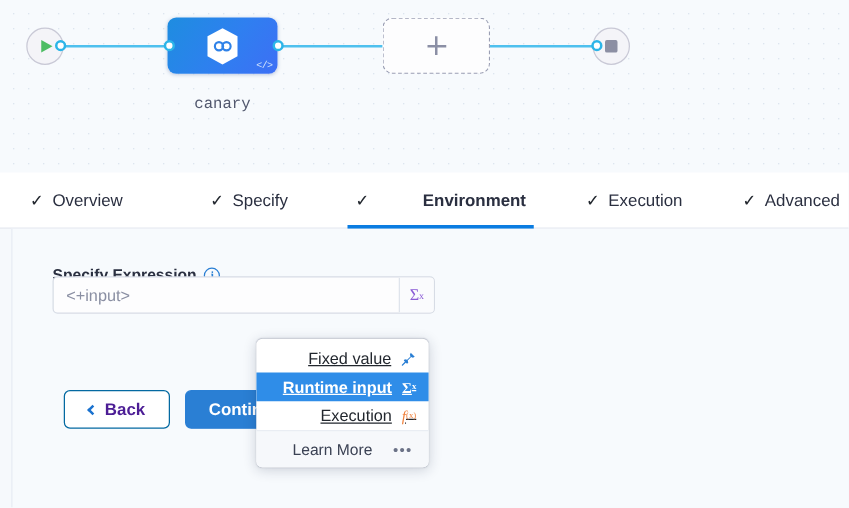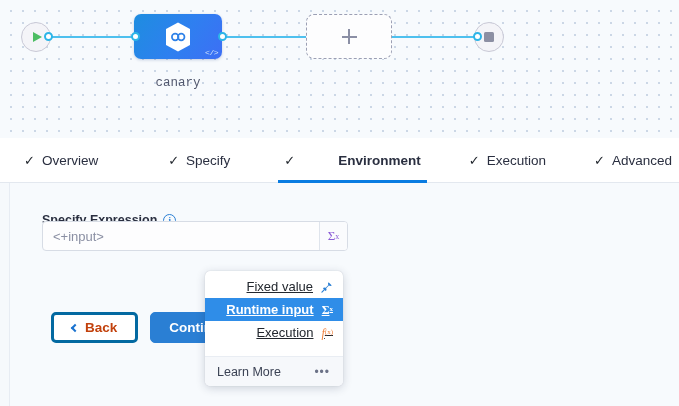--- a/index.html
+++ b/index.html
@@ -270,22 +270,22 @@
     font-weight: bold;
     display: flex;
     align-items: center;
     justify-content: center;
     gap: 6px;
     cursor: pointer;
     padding: 0 18px;
   }
   .btn-back {
     background: #ffffff;
-    border: 3px solid #0369a1;
-    color: #c2410c;
+    border: 1px solid #0369a1;
+    color: #4c1d95;
     min-width: 85px;
   }
   .btn-continue {
     background: #2a7fd4;
     border: 1px solid #2a7fd4;
     color: #ffffff;
     min-width: 96px;
   }
   .chev-left {
     display: inline-block;
@@ -328,28 +328,28 @@
     padding-left: 44px;
   }
   .dd-icon { font-size: 12px; line-height: 1; display: inline-flex; align-items: center; }
   .ic-pin  { color: #2a7fd4; font-size: 12px; }
   .ic-sigma{ color: #ffffff; font-family: "Liberation Serif", serif; }
   .ic-sigma sup { font-size: 7px; }
   .ic-fx   { color: #f0803c; font-style: italic; font-family: "Liberation Serif", serif; font-size: 12px; }
   .ic-fx sub { font-size: 7px; font-style: normal; }
 
   .dd-footer {
-    margin-top: 12px;
+    margin-top: 0;
     border-top: 1px solid #e9edf3;
     background: #f6f8fb;
     height: 30px;
     display: flex;
     align-items: center;
     justify-content: space-between;
-    padding: 0 13px 0 12px;
+    padding: 0 13px 0 29px;
     font-size: 12.5px;
     color: #3b4254;
     cursor: pointer;
   }
   .dots { color: #6b7287; letter-spacing: 1px; font-size: 12px; line-height: 1; }
 </style>
 </head>
 <body>
 
 <div id="app">

